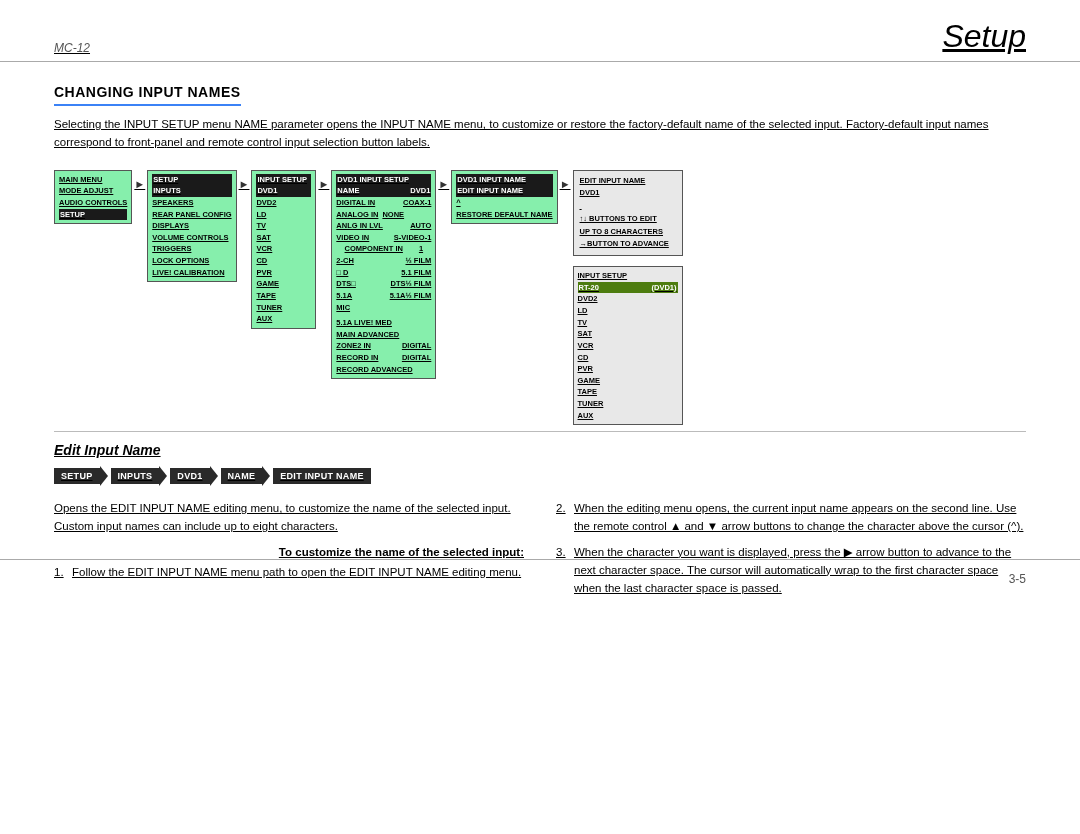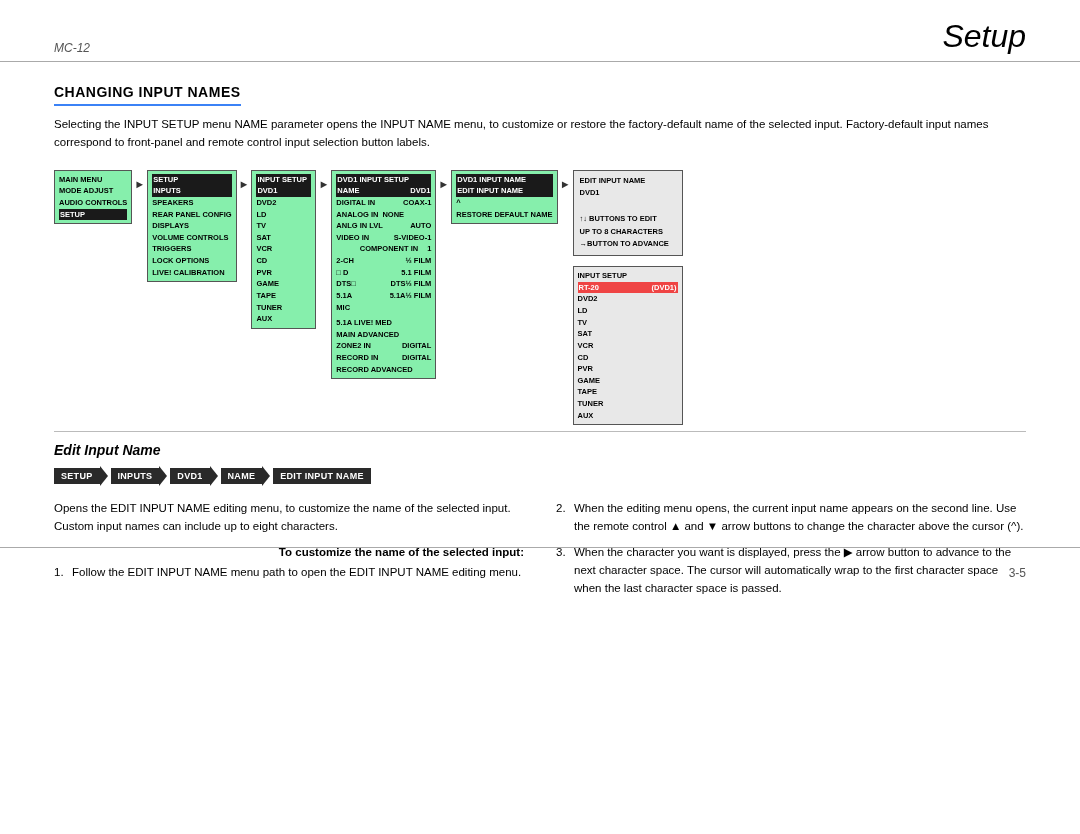--- a/index.html
+++ b/index.html
@@ -11,20 +11,21 @@
       font-size: 13px;
       color: #000;
       overflow: hidden;
     }
 
     .page-wrapper {
       width: 1080px;
       height: 598px;
       padding: 0;
       position: relative;
+      text-decoration: underline;
     }
 
     
     .header {
       display: flex;
       justify-content: space-between;
       align-items: flex-end;
       padding: 18px 54px 6px 54px;
       border-bottom: 1px solid #aaa;
     }
@@ -113,21 +114,21 @@
       padding: 3px 4px;
       font-size: 7.5px;
       font-weight: bold;
       text-transform: uppercase;
       line-height: 1.55;
       min-width: 95px;
       margin-top: 6px;
     }
 
     .input-setup-box .highlighted {
-      background: #ef4444;
+      background: #4d7c0f;
       color: #fff;
       padding: 0 1px;
     }
 
     
     .section2-title {
       font-size: 14px;
       font-weight: bold;
       font-style: italic;
       margin-bottom: 8px;
@@ -204,21 +205,21 @@
       min-width: 14px;
     }
 
     
     .footer {
       position: absolute;
       bottom: 0;
       left: 0;
       right: 0;
       border-top: 1px solid #aaa;
-      padding: 18px 54px;
+      padding: 12px 54px;
       display: flex;
       justify-content: flex-end;
       font-size: 12px;
       color: #555;
     }
 
     
     .menus-row {
       display: flex;
       align-items: flex-start;
@@ -304,21 +305,21 @@
               <span>NONE</span>
             </div>
           <div class="menu-item" style="display:flex;justify-content:space-between;gap:4px;">
               <span>ANLG IN LVL</span>
               <span>AUTO</span>
             </div>
           <div class="menu-item" style="display:flex;justify-content:space-between;gap:4px;">
               <span>VIDEO IN</span>
               <span>S-VIDEO-1</span>
             </div>
-          <div class="menu-item" style="display:flex;justify-content:flex-end;gap:9px;">
+          <div class="menu-item" style="display:flex;justify-content:center;gap:16px;">
               <span>COMPONENT IN</span>
               <span>1</span>
             </div>
           <div class="menu-item" style="display:flex;justify-content:space-between;gap:4px;">
               <span>2-CH</span>
               <span>½ FILM</span>
             </div>
           <div class="menu-item" style="display:flex;justify-content:space-between;gap:4px;">
               <span>□ D</span>
               <span>5.1 FILM</span>

